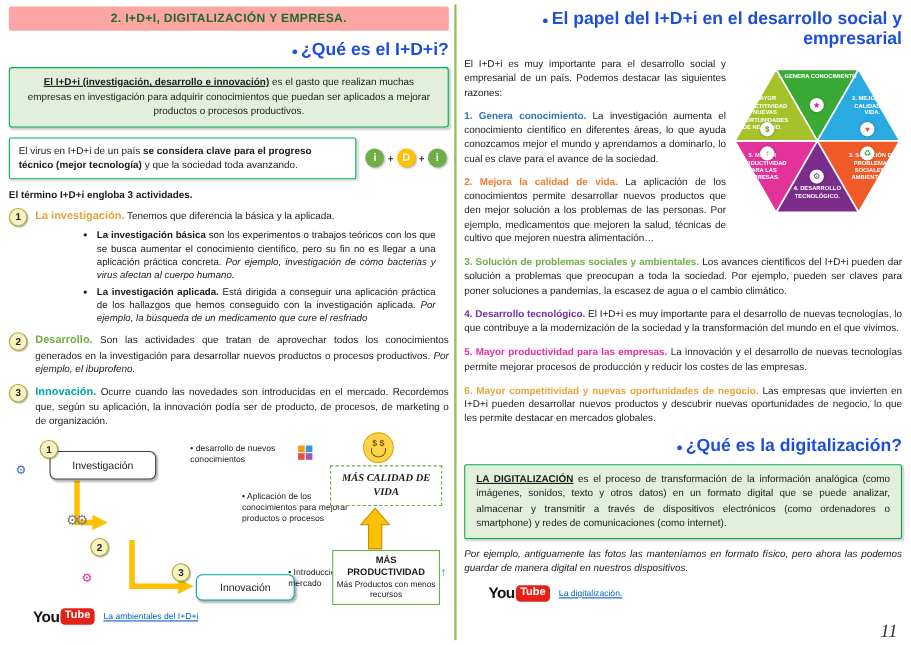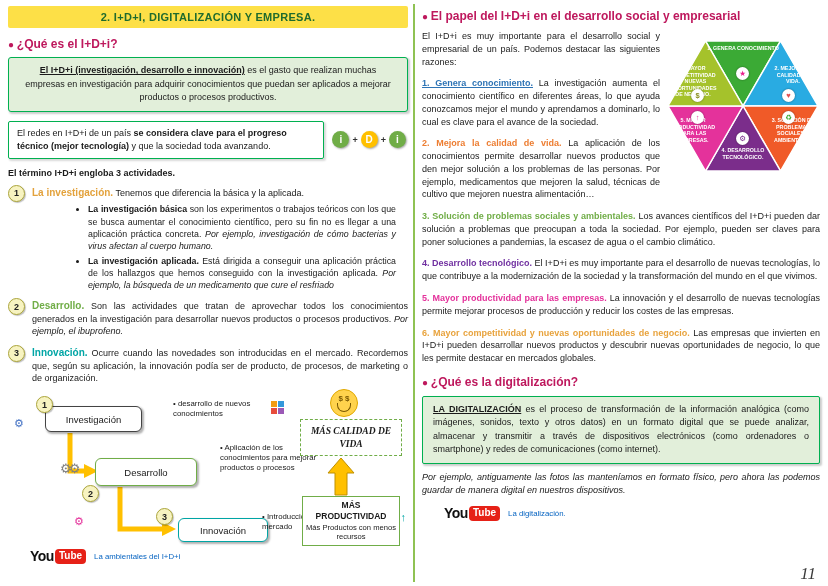--- a/index.html
+++ b/index.html
@@ -6,23 +6,23 @@
   body{width:828px;height:586px;background:#ffffff;color:#1a1a1a;
        font-family:"Liberation Sans",sans-serif;position:relative;overflow:hidden;}
   .page{position:absolute;inset:0;}
   .divider{position:absolute;left:413px;top:4px;bottom:4px;width:2px;background:#8FC253;}
   .col{position:absolute;top:6px;}
   .left{left:8px;width:400px;}
   .right{left:422px;width:398px;}
 
   .b{font-weight:bold;} .u{text-decoration:underline;} .it{font-style:italic;}
 
-  .hbar{background:#fde047;color:#1F6B2D;font-weight:bold;text-align:center;
+  .hbar{background:#fca5a5;color:#1F6B2D;font-weight:bold;text-align:center;
         font-size:11px;padding:5px 0;border-radius:2px;letter-spacing:.3px;}
-  .sec-title{color:#be185d;font-weight:bold;font-size:12px;margin:9px 0 6px;}
+  .sec-title{color:#1d4ed8;font-weight:bold;font-size:16px;margin:9px 0 6px;text-align:right;}
   .sec-title::before{content:"● ";font-size:10px;}
   .t2{margin-top:3px;} .t3{margin-top:10px;clear:both;}
 
   .defbox{background:#E2EFDA;border:1.6px solid #00B050;border-radius:3px;
           padding:6px 12px;text-align:center;font-size:9px;line-height:1.5;
           box-shadow:1.5px 1.5px 2px rgba(0,0,0,.2);}
   .keyrow{display:flex;align-items:center;gap:8px;margin-top:9px;}
   .keybox{border:1.6px solid #00B050;border-radius:2px;padding:5px 8px;font-size:9px;
           line-height:1.45;flex:1;box-shadow:1.5px 1.5px 2px rgba(0,0,0,.15);}
   .badges{display:flex;align-items:center;gap:3px;padding-right:2px;}
@@ -80,21 +80,21 @@
         background:#fff;text-align:center;padding:3px 2px;font-size:8.5px;line-height:1.25;z-index:2;}
   .psub{font-size:7.6px;margin-top:1px;font-weight:normal;}
   .upups{position:absolute;left:388px;top:120px;color:#00A5A5;font-weight:bold;font-size:11px;}
   .upups::before{content:"↑↑";letter-spacing:-1px;}
 
   .foot{display:flex;align-items:center;gap:8px;margin-top:5px;margin-left:22px;}
   .yt{display:inline-flex;align-items:center;cursor:pointer;}
   .yt-you{font-weight:bold;font-size:14px;color:#111;letter-spacing:-.5px;}
   .yt-tube{background:#E62117;color:#fff;font-weight:bold;font-size:10px;line-height:1;
            padding:2px 4px 3px;border-radius:4px;margin-left:1px;}
-  .link{color:#0563C1;font-size:7.8px;cursor:pointer;}
+  .link{color:#0563C1;text-decoration:underline;font-size:7.8px;cursor:pointer;}
 
   .para{font-size:9px;line-height:1.42;text-align:justify;margin-top:7px;}
   .hex-fig{float:right;width:152px;height:158px;margin:2px 0 4px 8px;position:relative;}
   .hex-fig svg{position:absolute;left:0;top:0;}
   .hl{position:absolute;color:#fff;font-weight:bold;text-align:center;font-size:5.3px;
       line-height:1.25;text-transform:uppercase;}
   .hl0{left:34px;top:14px;width:82px;}
   .hl1{left:102px;top:34px;width:46px;}
   .hl2{left:102px;top:86px;width:46px;}
   .hl3{left:34px;top:116px;width:82px;}
@@ -125,21 +125,21 @@
   <div class="divider"></div>
 
   <div class="col left">
     <div class="hbar">2. I+D+I, DIGITALIZACIÓN Y EMPRESA.</div>
 
     <div class="sec-title"><span>¿Qué es el I+D+i?</span></div>
 
     <div class="defbox"><span class="b u">El I+D+i (investigación, desarrollo e innovación)</span><span> es el gasto que realizan muchas empresas en investigación para adquirir conocimientos que puedan ser aplicados a mejorar productos o procesos productivos.</span></div>
 
     <div class="keyrow">
-      <div class="keybox"><span>El redes en I+D+i de un país </span><span class="b">se considera clave para el progreso técnico (mejor tecnología)</span><span> y que la sociedad toda avanzando.</span></div>
+      <div class="keybox"><span>El virus en I+D+i de un país </span><span class="b">se considera clave para el progreso técnico (mejor tecnología)</span><span> y que la sociedad toda avanzando.</span></div>
       <div class="badges">
         <span class="bdg g">i</span>
         <span class="plus">+</span>
         <span class="bdg y">D</span>
         <span class="plus">+</span>
         <span class="bdg g">i</span>
       </div>
     </div>
 
     <div class="intro">El término I+D+i engloba 3 actividades.</div>
@@ -176,21 +176,20 @@
       <div class="stepbox sb1">Investigación</div>
       <div class="note n1">desarrollo de nuevos conocimientos</div>
       <span class="apps">
           <i></i>
           <i></i>
           <i></i>
           <i></i>
         </span>
       <span class="gears"></span>
       <span class="numb d-n2">2</span>
-      <div class="stepbox sb2">Desarrollo</div>
       <div class="note n2">Aplicación de los conocimientos para mejorar productos o procesos</div>
       <span class="gear-p"></span>
       <span class="numb d-n3">3</span>
       <div class="stepbox sb3">Innovación</div>
       <div class="note n3">Introducción en el mercado</div>
       <div class="smiley"></div>
       <div class="qbox">MÁS CALIDAD DE VIDA</div>
       <div class="pbox">
         <div class="b">MÁS PRODUCTIVIDAD</div>
         <div class="psub">Más Productos con menos recursos</div>
@@ -228,21 +227,21 @@
       <span class="hex-ic hi0 ic-brain"></span>
       <span class="hex-ic hi1 ic-heart"></span>
       <span class="hex-ic hi2 ic-recycle"></span>
       <span class="hex-ic hi3 ic-gear"></span>
       <span class="hex-ic hi4 ic-up"></span>
       <span class="hex-ic hi5 ic-money"></span>
     </div>
 
     <p class="para">El I+D+i es muy importante para el desarrollo social y empresarial de un país. Podemos destacar las siguientes razones:</p>
 
-    <p class="para"><span class="b" style="color: rgb(46, 116, 181); text-decoration: underline;">1. Genera conocimiento.</span><span> La investigación aumenta el conocimiento científico en diferentes áreas, lo que ayuda conozcamos mejor el mundo y aprendamos a dominarlo, lo cual es clave para el avance de la sociedad.</span></p>
+    <p class="para"><span class="b" style="color: rgb(46, 116, 181);">1. Genera conocimiento.</span><span> La investigación aumenta el conocimiento científico en diferentes áreas, lo que ayuda conozcamos mejor el mundo y aprendamos a dominarlo, lo cual es clave para el avance de la sociedad.</span></p>
     <p class="para"><span class="b" style="color: rgb(237, 125, 49);">2. Mejora la calidad de vida.</span><span> La aplicación de los conocimientos permite desarrollar nuevos productos que den mejor solución a los problemas de las personas. Por ejemplo, medicamentos que mejoren la salud, técnicas de cultivo que mejoren nuestra alimentación…</span></p>
     <p class="para"><span class="b" style="color: rgb(112, 173, 71);">3. Solución de problemas sociales y ambientales.</span><span> Los avances científicos del I+D+i pueden dar solución a problemas que preocupan a toda la sociedad. Por ejemplo, pueden ser claves para poner soluciones a pandemias, la escasez de agua o el cambio climático.</span></p>
     <p class="para"><span class="b" style="color: rgb(112, 48, 160);">4. Desarrollo tecnológico.</span><span> El I+D+i es muy importante para el desarrollo de nuevas tecnologías, lo que contribuye a la modernización de la sociedad y la transformación del mundo en el que vivimos.</span></p>
     <p class="para"><span class="b" style="color: rgb(228, 50, 155);">5. Mayor productividad para las empresas.</span><span> La innovación y el desarrollo de nuevas tecnologías permite mejorar procesos de producción y reducir los costes de las empresas.</span></p>
     <p class="para"><span class="b" style="color: rgb(232, 163, 61);">6. Mayor competitividad y nuevas oportunidades de negocio.</span><span> Las empresas que invierten en I+D+i pueden desarrollar nuevos productos y descubrir nuevas oportunidades de negocio, lo que les permite destacar en mercados globales.</span></p>
 
     <div class="sec-title t3"><span>¿Qué es la digitalización?</span></div>
 
     <div class="digibox"><span class="b u">LA DIGITALIZACIÓN</span><span> es el proceso de transformación de la información analógica (como imágenes, sonidos, texto y otros datos) en un formato digital que se puede analizar, almacenar y transmitir a través de dispositivos electrónicos (como ordenadores o smartphone) y redes de comunicaciones (como internet).</span></div>
 

